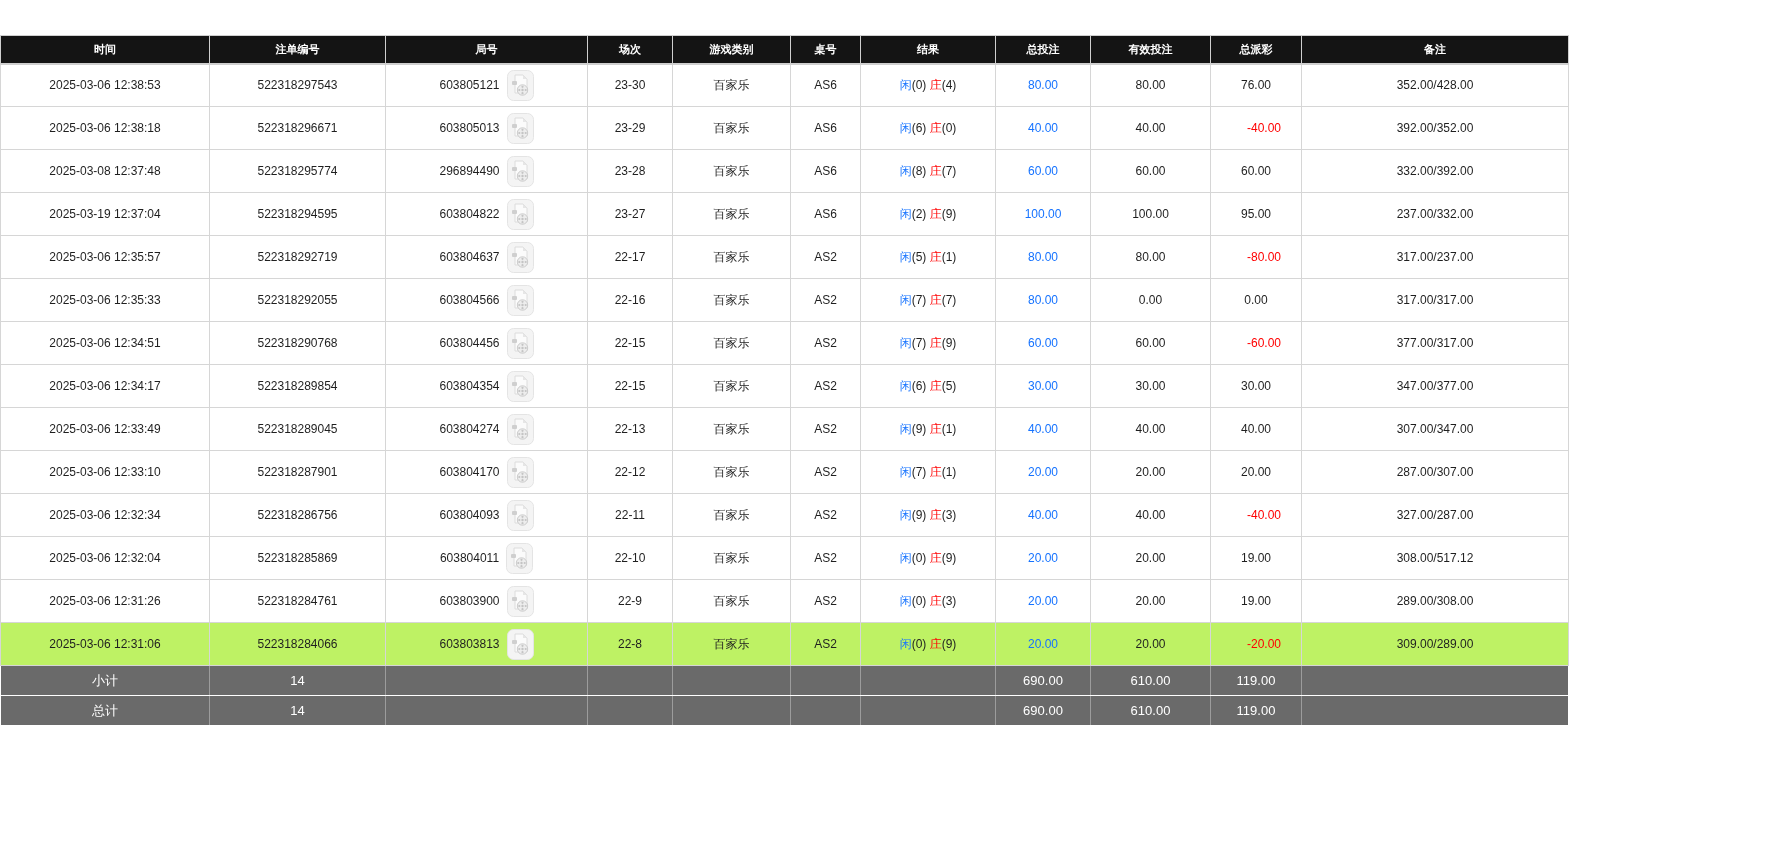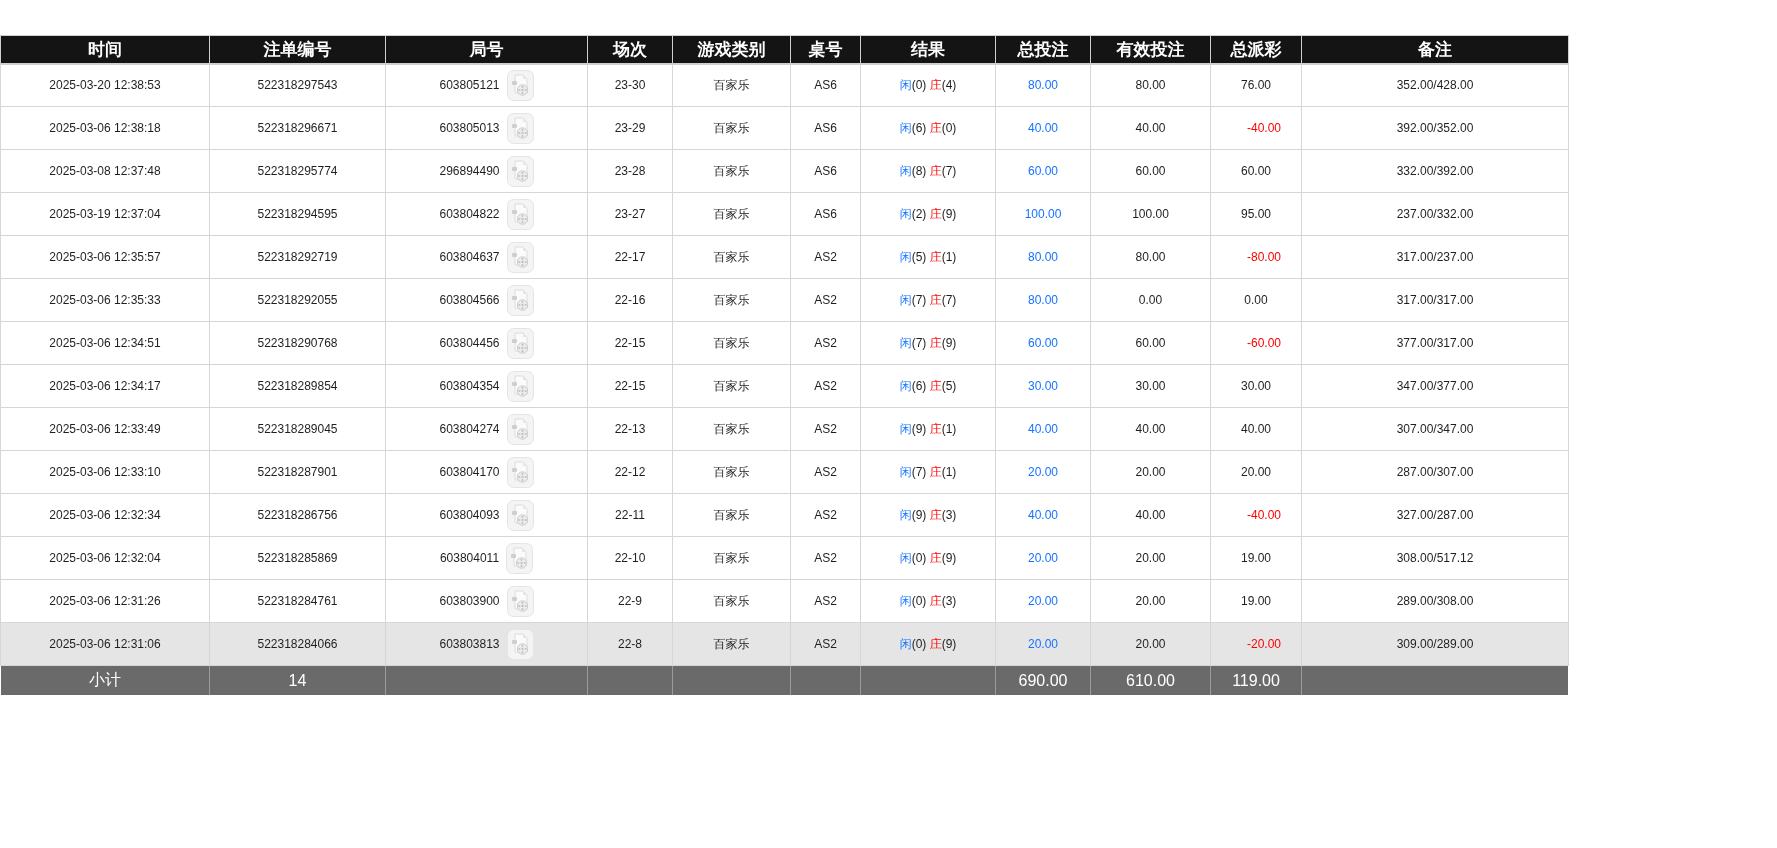--- a/index.html
+++ b/index.html
@@ -13,58 +13,58 @@
   .page { padding-top: 35px; }
   table.records {
     border-collapse: collapse;
     table-layout: fixed;
     width: 1568px;
     font-size: 12px;
   }
   table.records th {
     background: #141414;
     color: #ffffff;
-    font-size: 17px;
+    font-size: 11px;
     font-weight: bold;
     height: 28px;
     border: 1px solid #cfcfcf;
     border-bottom: 2px solid #cfcfcf;
     text-align: center;
     vertical-align: middle;
   }
   table.records td {
     border: 1px solid #d6d6d6;
     height: 43px;
     text-align: center;
     vertical-align: middle;
     color: #1f1f1f;
     background: #ffffff;
   }
-  tr.row-highlight td { background: #e5e5e5; }
+  tr.row-highlight td { background: #bef264; }
   .round-cell-inner {
     display: inline-flex;
     align-items: center;
     gap: 7px;
   }
   .video-btn {
     display: inline-block;
     width: 27px; height: 31px;
     cursor: pointer;
     line-height: 0;
   }
   .val-blue { color: #1673ff; }
   .val-red  { color: #ff0000; margin-left: 16px; }
   .res-player { color: #1673ff; }
   .res-banker { color: #ff0000; }
   .res-num { color: #1f1f1f; }
   tr.footer-row td {
     background: #6a6a6a;
     color: #ffffff;
     height: 30px;
-    font-size: 16px;
+    font-size: 13px;
     border: 1px solid #ffffff;
     border-left: 1px solid #9c9c9c;
     border-right: 1px solid #9c9c9c;
   }
   tr.footer-row td:first-child { border-left: 1px solid #ffffff; }
   tr.footer-row td:last-child  { border-right: 1px solid #ffffff; }
 </style>
 </head>
 <body>
 
@@ -93,21 +93,21 @@
           <th>桌号</th>
           <th>结果</th>
           <th>总投注</th>
           <th>有效投注</th>
           <th>总派彩</th>
           <th>备注</th>
         </tr>
       </thead>
     <tbody>
         <tr>
-          <td>2025-03-20 12:38:53</td>
+          <td>2025-03-06 12:38:53</td>
           <td>522318297543</td>
           <td><span class="round-cell-inner">
               <span>603805121</span>
               <span class="video-btn"><svg width="27" height="31" viewBox="0 0 27 31">
                   <rect x="0.5" y="0.5" width="26" height="30" rx="6" fill="#f4f4f4" stroke="#e4e4e4"></rect>
                   <path d="M8 5 h8 l4 4 v14 h-12 z" fill="#fbfbfb" stroke="#dcdcdc"></path>
                   <path d="M16 5 l4 4 h-4 z" fill="#e6e6e6"></path>
                   <rect x="5" y="11" width="5" height="4" rx="1" fill="#cfcfcf"></rect>
                   <circle cx="15.5" cy="20" r="5.2" fill="#ededed" stroke="#cccccc"></circle>
                   <circle cx="15.5" cy="20" r="1.2" fill="#c4c4c4"></circle>
@@ -485,15 +485,28 @@
           <td></td>
           <td></td>
           <td></td>
           <td></td>
           <td></td>
           <td>690.00</td>
           <td>610.00</td>
           <td>119.00</td>
           <td></td>
         </tr>
+        <tr class="footer-row">
+          <td>总计</td>
+          <td>14</td>
+          <td></td>
+          <td></td>
+          <td></td>
+          <td></td>
+          <td></td>
+          <td>690.00</td>
+          <td>610.00</td>
+          <td>119.00</td>
+          <td></td>
+        </tr>
       </tfoot>
   </table>
 </div>
 
 </body></html>

